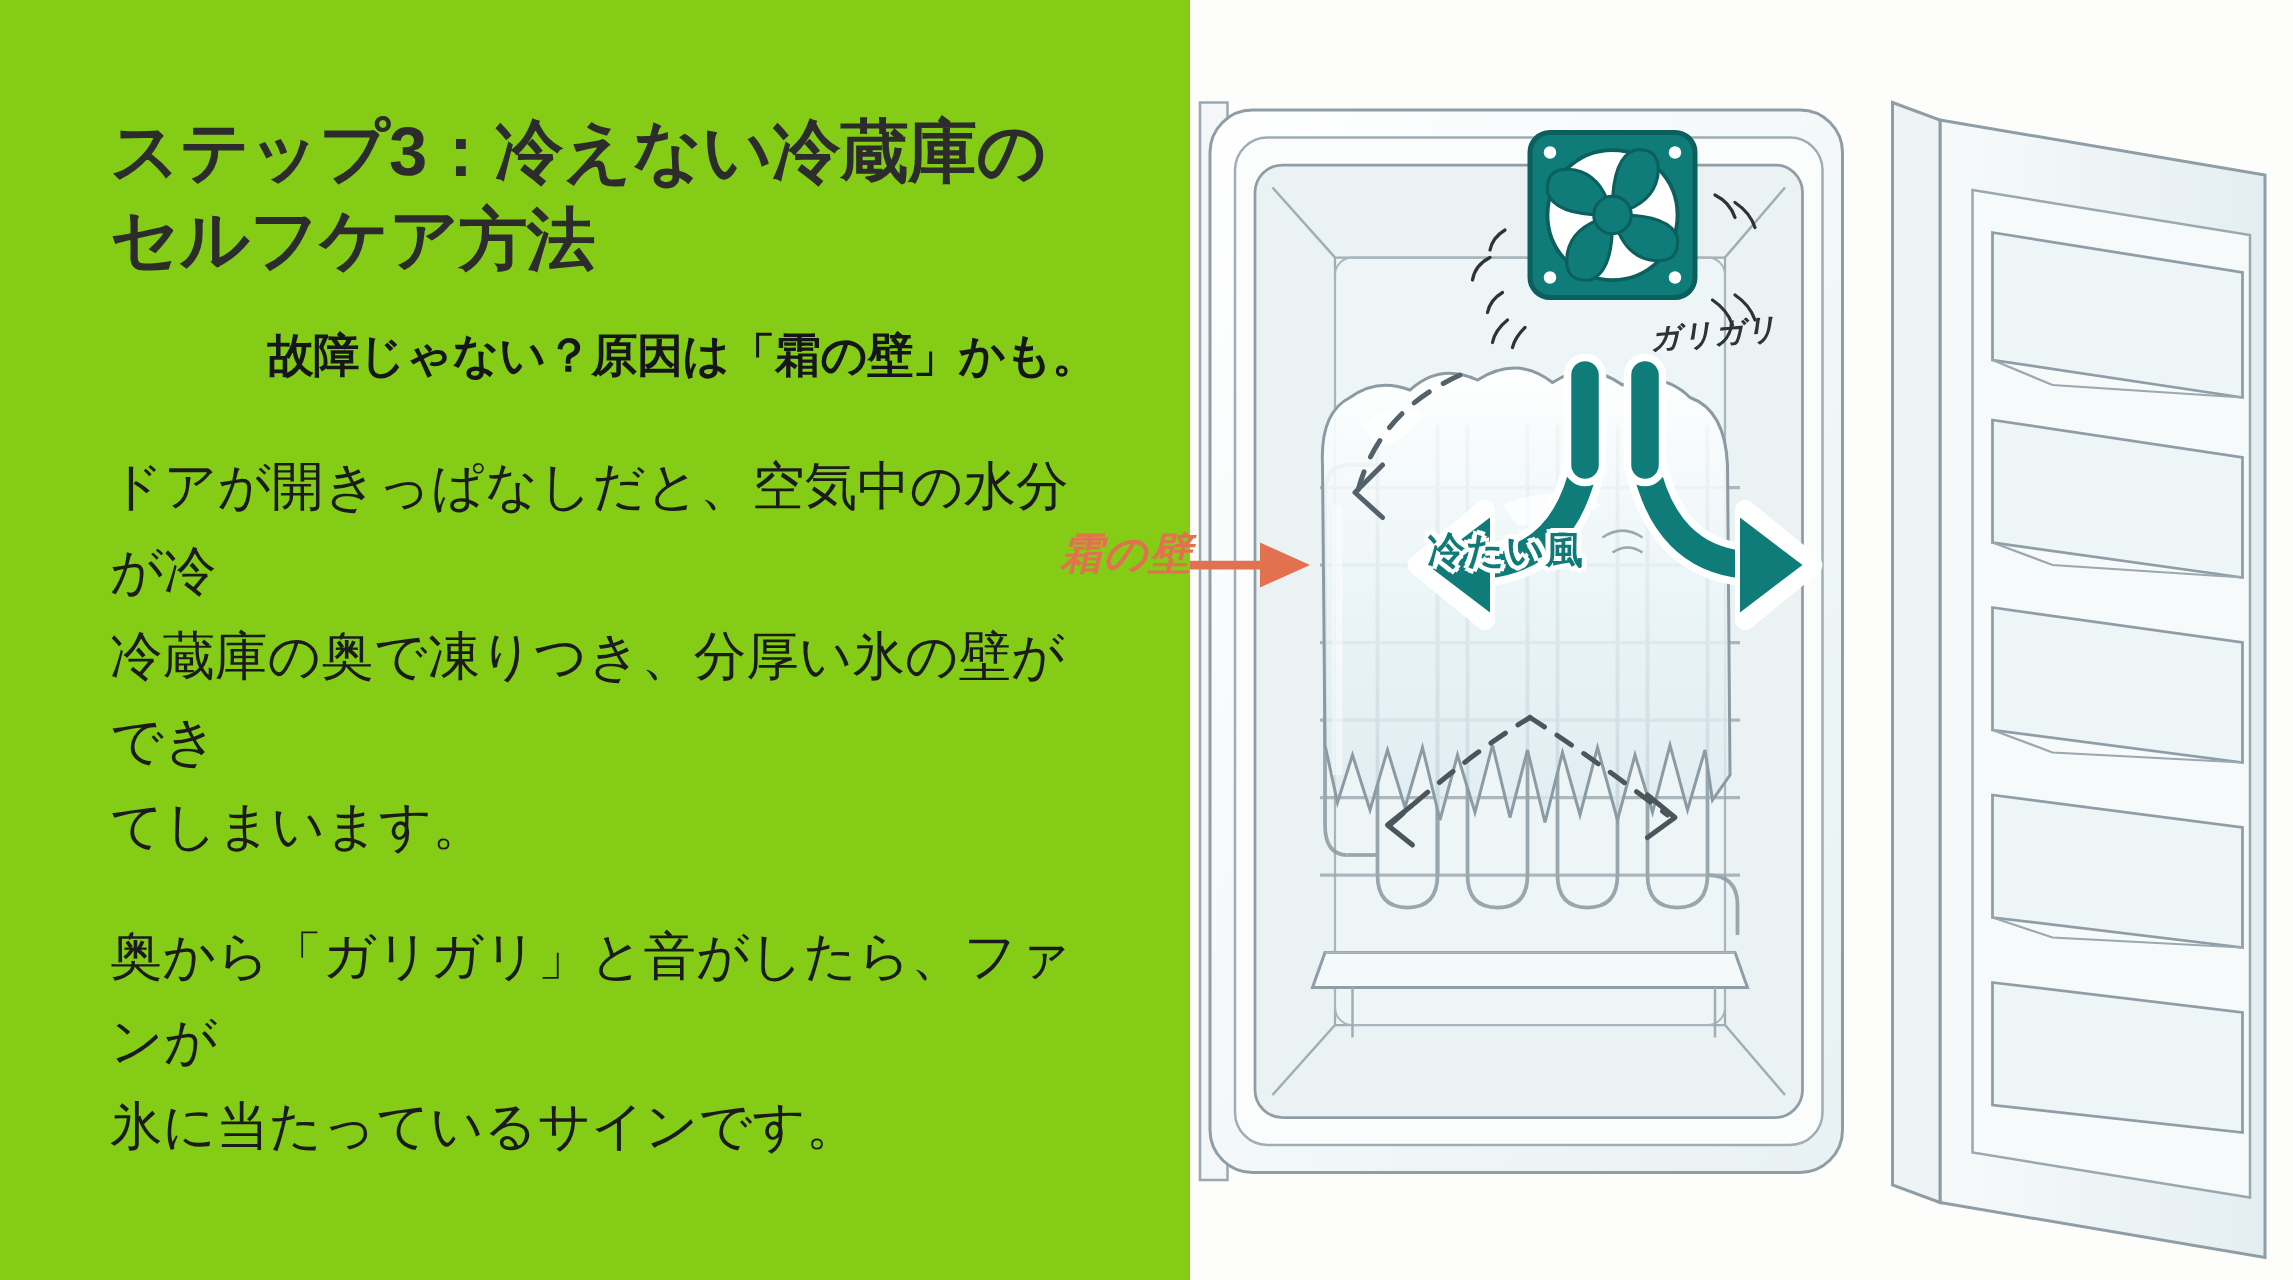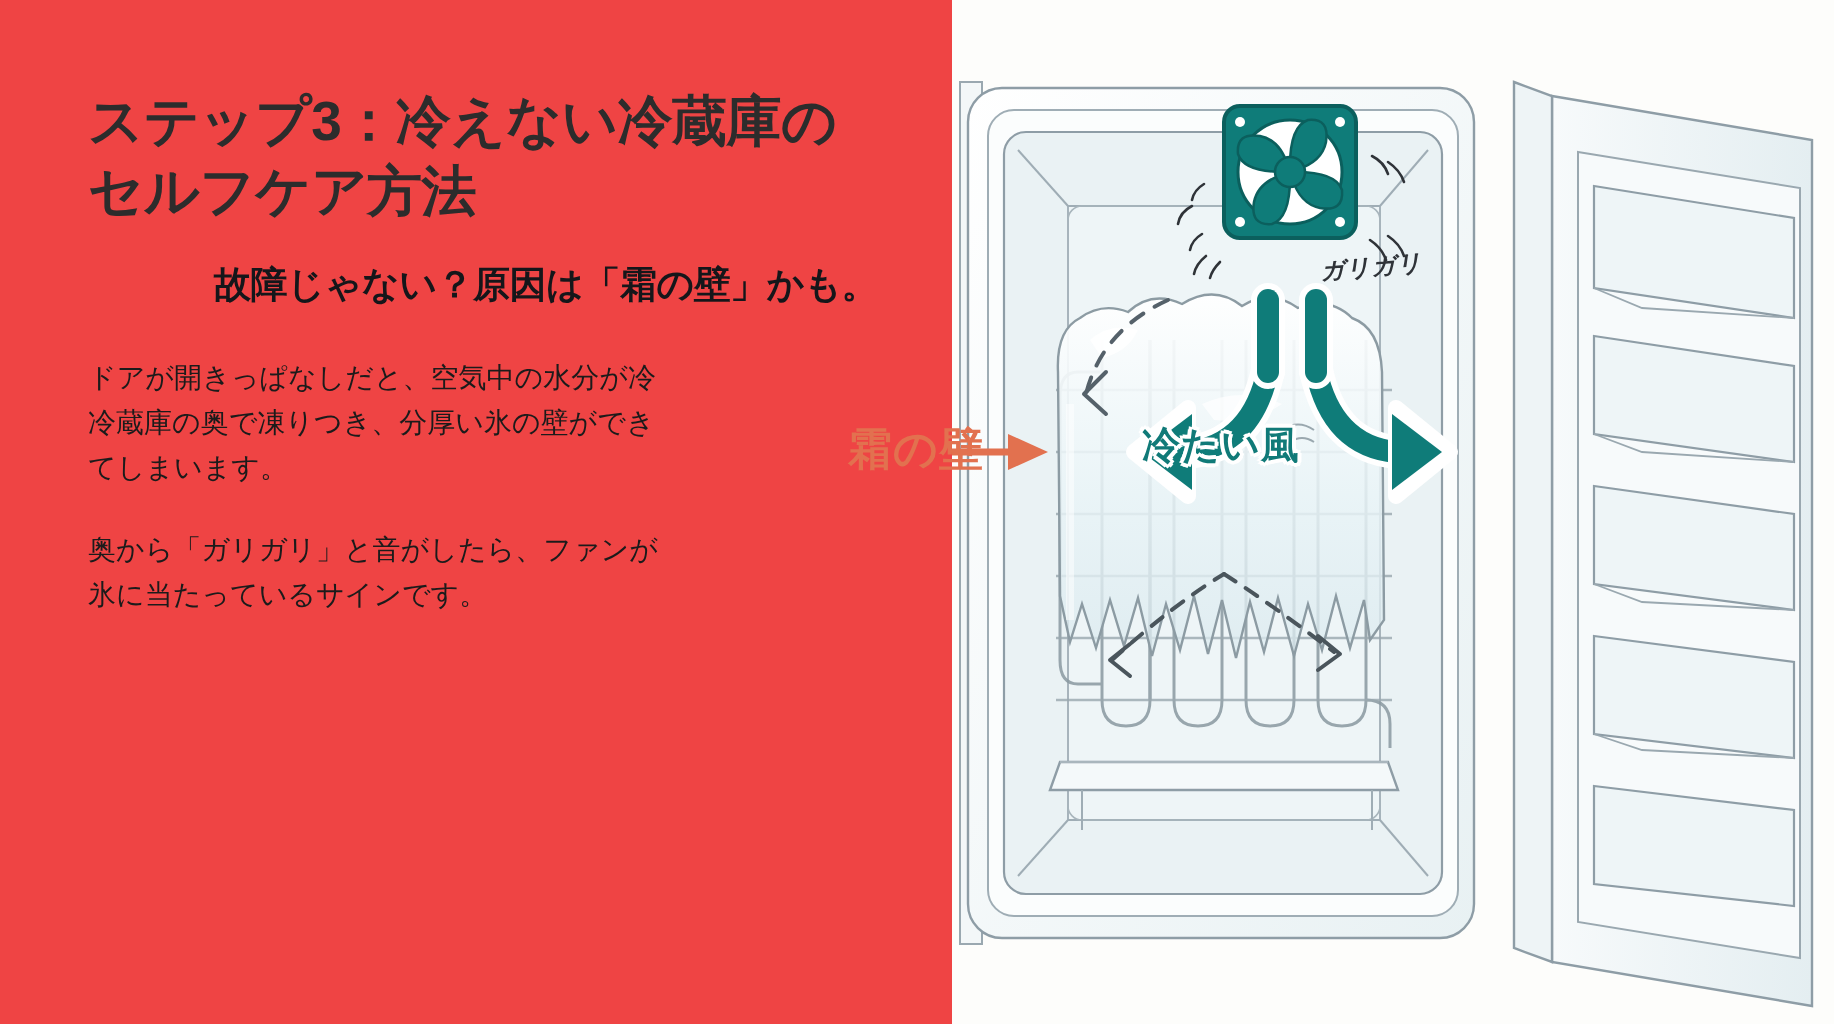--- a/index.html
+++ b/index.html
@@ -5,21 +5,21 @@
   * { box-sizing: border-box; margin: 0; padding: 0; }
   html, body {
     width: 1834px; height: 1024px;
     overflow: hidden;
     background: #f5f3ec;
     font-family: "Liberation Sans", "DejaVu Sans", sans-serif;
   }
   #page {
     position: relative;
     width: 1834px; height: 1024px;
-    background: #ef4444;
+    background: #84cc16;
   }
   
   #text-col {
     position: absolute;
     left: 88px; top: 86px;
     width: 790px;
   }
   #page-title {
     font-size: 55px;
     font-weight: 800;
@@ -32,21 +32,21 @@
     margin-top: 32px;
     font-size: 37px;
     font-weight: 800;
     line-height: 1.4;
     color: #15161a;
     letter-spacing: -0.5px;
     text-align: right;
   }
   .body-para {
     margin-top: 36px;
-    font-size: 28px;
+    font-size: 42px;
     font-weight: 400;
     line-height: 1.62;
     color: #1b1b1b;
     white-space: pre-line;
     letter-spacing: 0px;
   }
   .body-para.p1 { margin-top: 44px; }
 
   
   #illustration-panel {
@@ -60,27 +60,28 @@
     left: 952px; top: 0;
     width: 2px; height: 1024px;
     background: #e4e1d6;
   }
   #fridge-svg { position: absolute; left: 0; top: 0; }
 
   
   .illus-label { position: absolute; white-space: nowrap; }
   #label-frost-wall {
     left: -104px; top: 420px;
-    font-size: 44px; font-weight: 700;
+    font-size: 34px; font-weight: 700;
     color: #e2714f;
     letter-spacing: 1px;
+    font-style: italic;
   }
   #label-cold-air {
     left: 190px; top: 420px;
-    font-size: 38px; font-weight: 800;
+    font-size: 30px; font-weight: 800;
     color: #107a78;
     letter-spacing: 1px;
     text-shadow:
       -3px -3px 0 #fff,  3px -3px 0 #fff,
       -3px  3px 0 #fff,  3px  3px 0 #fff,
       -4px  0   0 #fff,  4px  0   0 #fff,
        0   -4px 0 #fff,  0    4px 0 #fff;
   }
   #label-garigari {
     left: 368px; top: 251px;

